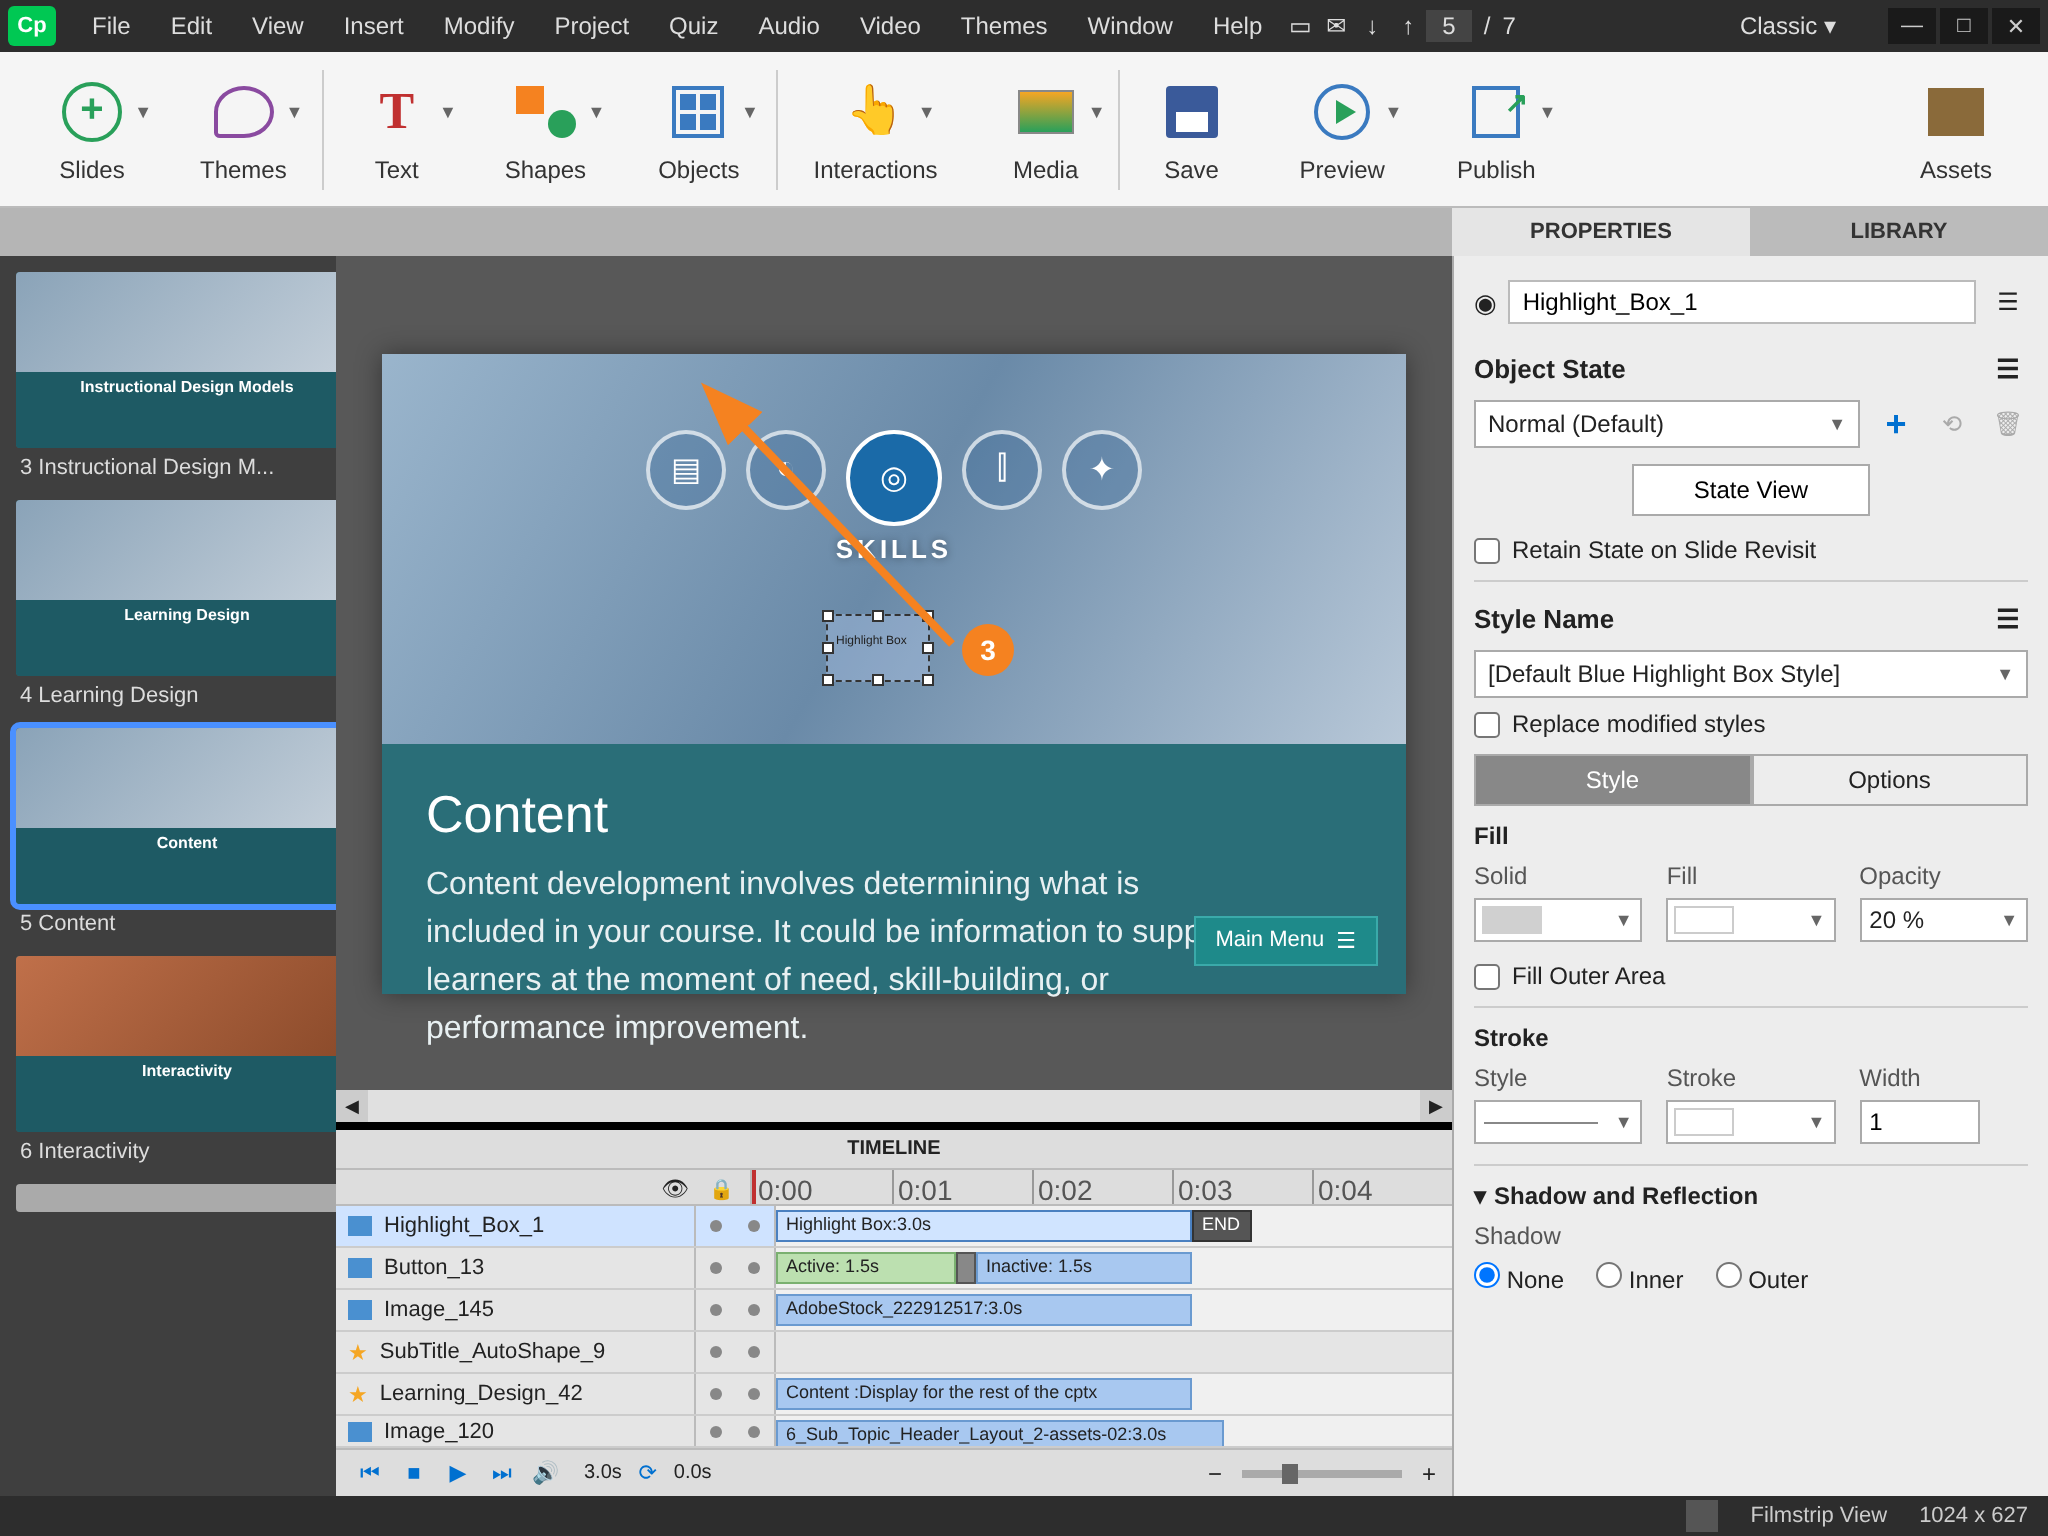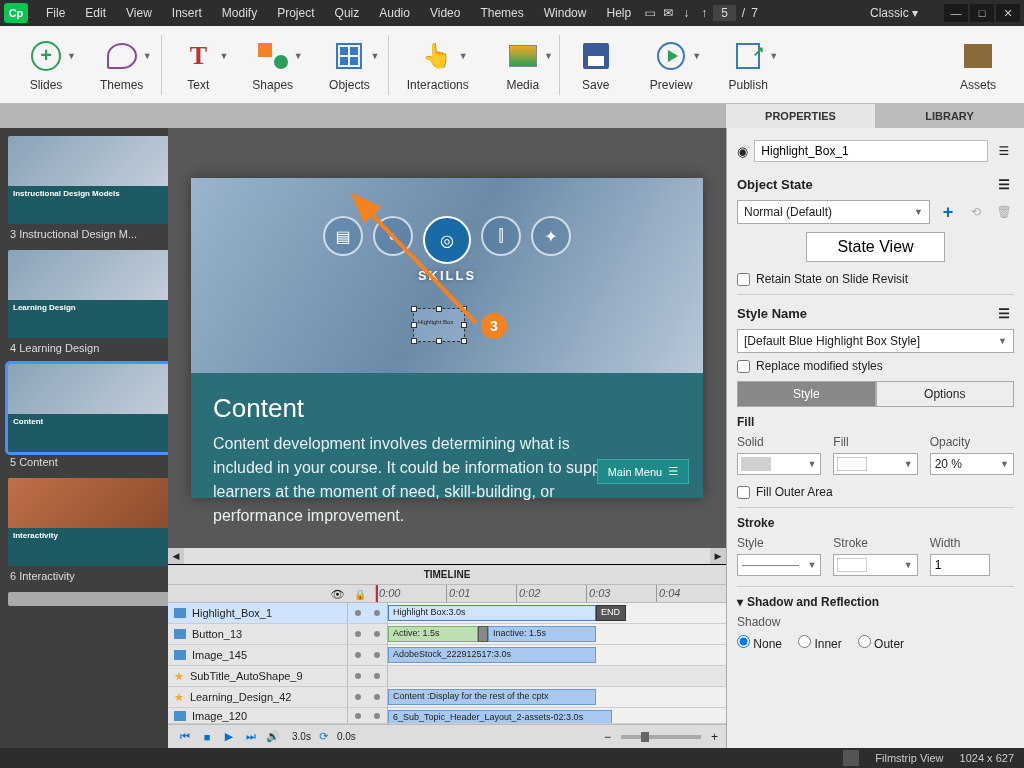--- a/index.html
+++ b/index.html
@@ -30,21 +30,21 @@
 .panel-tab { padding: 4px 40px; font-size: 11px; font-weight: bold; color: #333; display: flex; align-items: center; justify-content: center; }
 .panel-tab.active { background: #e5e5e5; }
 .file-tab { background: #e8e8e8; padding: 4px 12px; display: flex; align-items: center; gap: 8px; font-size: 12px; border-right: 1px solid #aaa; }
 
 
 .main { display: flex; height: calc(768px - 26px - 78px - 24px - 20px); }
 
 
 .filmstrip { width: 168px; background: #3f3f3f; padding: 8px 8px; overflow-y: auto; }
 .thumb { margin-bottom: 10px; }
-.thumb-img { width: 171px; height: 88px; background: #2a6e78; border-radius: 2px; position: relative; overflow: hidden; }
+.thumb-img { width: 171px; height: 88px; background: #2a6e78; border-radius: 2px; position: relative; overflow: hidden; text-align: center; }
 .thumb-img.selected { outline: 3px solid #4a90ff; }
 .thumb-top { position: absolute; top: 0; left: 0; right: 0; height: 50px; background: linear-gradient(135deg, #8aa3b8, #c5d0da); }
 .thumb-bottom { position: absolute; bottom: 0; left: 0; right: 0; height: 38px; background: #1e5a64; padding: 3px 5px; }
 .thumb-title-txt { color: #fff; font-size: 8px; font-weight: bold; }
 .thumb-label { color: #ddd; font-size: 11px; margin-top: 4px; padding-left: 2px; }
 
 
 .canvas-area { flex: 1; background: #585858; display: flex; flex-direction: column; overflow: hidden; }
 .canvas-stage { flex: 1; display: flex; align-items: center; justify-content: center; position: relative; overflow: hidden; }
 .slide { width: 512px; height: 320px; background: #fff; position: relative; box-shadow: 0 0 12px rgba(0,0,0,0.4); }
@@ -59,25 +59,25 @@
 .main-menu-btn { position: absolute; bottom: 14px; right: 14px; background: #1e8a8a; color: #fff; padding: 5px 10px; border: 1px solid #3aaaaa; font-size: 11px; display: flex; align-items: center; gap: 6px; }
 .sel-box { position: absolute; border: 1px dashed #333; background: rgba(200,220,255,0.3); }
 .sel-handle { position: absolute; width: 6px; height: 6px; background: #fff; border: 1px solid #333; }
 .callout { position: absolute; width: 26px; height: 26px; background: #f58220; border-radius: 50%; color: #fff; display: flex; align-items: center; justify-content: center; font-weight: bold; font-size: 14px; }
 
 .hscroll { height: 16px; background: #e0e0e0; display: flex; align-items: center; }
 .hscroll-btn { width: 16px; height: 16px; background: #ccc; display: flex; align-items: center; justify-content: center; font-size: 9px; cursor: pointer; }
 .hscroll-track { flex: 1; }
 
 
-.timeline { background: #e5e5e5; border-top: 1px solid #000000; }
+.timeline { background: #e5e5e5; border-top: 4px solid #000000; }
 .timeline-hdr { height: 20px; background: #ddd; display: flex; align-items: center; justify-content: center; font-size: 10px; font-weight: bold; border-bottom: 1px solid #bbb; }
 .timeline-ruler { height: 18px; display: flex; background: #ddd; border-bottom: 1px solid #bbb; }
 .tl-left { width: 220px; display: flex; align-items: center; justify-content: flex-end; gap: 10px; padding-right: 8px; border-right: 1px solid #bbb; }
-.tl-right { flex: 1; display: flex; font-size: 11px; color: #555; position: relative; font-style: italic; }
+.tl-right { flex: 1; display: flex; font-size: 14px; color: #555; position: relative; }
 .tl-tick { width: 70px; border-left: 1px solid #999; padding-left: 2px; padding-top: 2px; }
 .tl-rows { }
 .tl-row { height: 21px; display: flex; border-bottom: 1px solid #ccc; font-size: 11px; }
 .tl-row.sel { background: #cfe3ff; }
 .tl-label { width: 180px; display: flex; align-items: center; padding-left: 6px; gap: 6px; border-right: 1px solid #bbb; }
 .tl-icons { width: 40px; border-right: 1px solid #bbb; display: flex; align-items: center; justify-content: space-around; }
 .tl-vis-dot { width: 6px; height: 6px; border-radius: 50%; background: #888; }
 .tl-track { flex: 1; position: relative; background: #f0f0f0; }
 .tl-bar { position: absolute; top: 2px; height: 16px; background: #a8c8f0; border: 1px solid #6a9ad0; font-size: 9px; padding: 1px 4px; overflow: hidden; white-space: nowrap; }
 .tl-bar.sel { background: #d0e4ff; border-color: #4a80c0; }
@@ -88,21 +88,21 @@
 
 .props { width: 298px; background: #ededed; overflow-y: auto; padding: 6px 10px; border-left: 1px solid #aaa; }
 .obj-name-row { display: flex; align-items: center; gap: 6px; margin: 6px 0 12px; }
 .obj-name { flex: 1; background: #fff; border: 1px solid #bbb; padding: 3px 6px; font-size: 12px; }
 .section-hdr { font-weight: bold; font-size: 13px; margin: 8px 0 6px; display: flex; align-items: center; }
 .section-hdr .sp { margin-left: auto; display: flex; gap: 6px; }
 .state-row { display: flex; align-items: center; gap: 8px; margin-bottom: 8px; }
 .dropdown { flex: 1; background: #fff; border: 1px solid #aaa; padding: 4px 6px; font-size: 12px; display: flex; align-items: center; }
 .dropdown .caret { margin-left: auto; font-size: 9px; color: #666; }
 .icon-btn { width: 20px; height: 20px; display: flex; align-items: center; justify-content: center; cursor: pointer; }
-.state-view-btn { display: block; margin: 0 auto 10px; background: #fff; border: 1px solid #aaa; padding: 5px 30px; font-size: 16px; cursor: pointer; }
+.state-view-btn { display: block; margin: 0 auto 10px; background: #fff; border: 1px solid #aaa; padding: 5px 30px; font-size: 12px; cursor: pointer; }
 .chk-row { display: flex; align-items: center; gap: 6px; margin: 6px 0; font-size: 12px; }
 .style-tabs { display: flex; margin: 8px 0; }
 .style-tab { flex: 1; text-align: center; padding: 5px; font-size: 12px; border: 1px solid #aaa; cursor: pointer; }
 .style-tab.active { background: #888; color: #fff; }
 .prop-grid { display: flex; gap: 12px; margin-bottom: 10px; }
 .prop-col { flex: 1; }
 .prop-lbl { font-size: 12px; color: #555; margin-bottom: 4px; }
 .prop-ctrl { display: flex; background: #fff; border: 1px solid #aaa; height: 22px; align-items: center; }
 .swatch { width: 30px; height: 14px; background: #d0d0d0; margin-left: 3px; }
 .swatch.white { background: #fff; border: 1px solid #ccc; }

